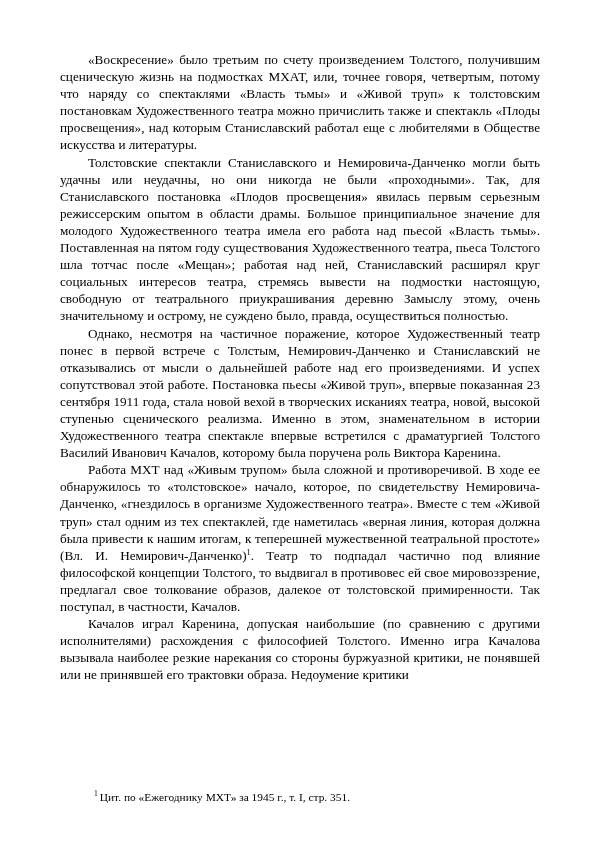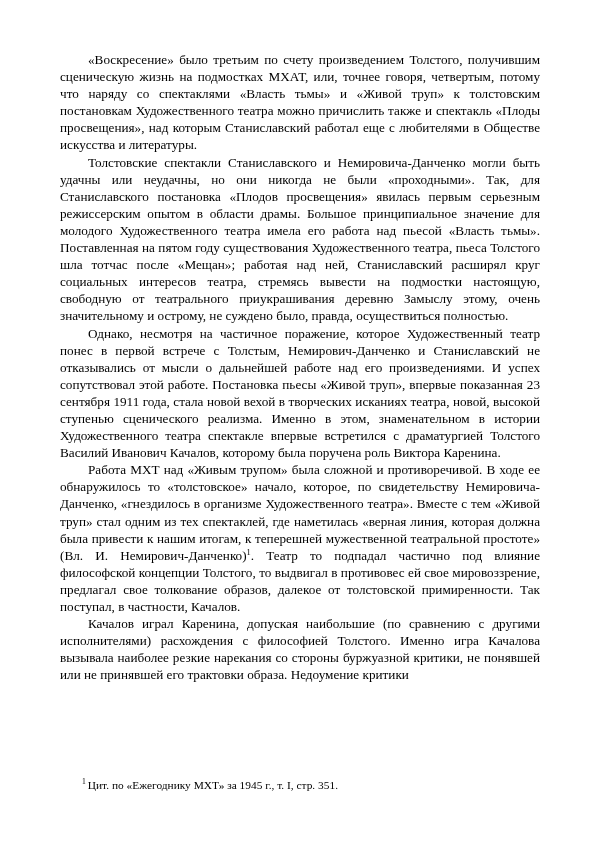--- a/index.html
+++ b/index.html
@@ -54,21 +54,21 @@
   }
 
   .footnotes {
     position: absolute;
     left: 60px;
     top: 778px;
     width: 480px;
   }
 
   .footnote {
-    margin: 0;
+    margin: 12px;
     text-indent: 22px;
     text-align: left;
     font-size: 11.4px;
     line-height: 15px;
   }
 
   .footnote .fn-num {
     font-size: 7.6px;
     vertical-align: super;
     line-height: 0;

